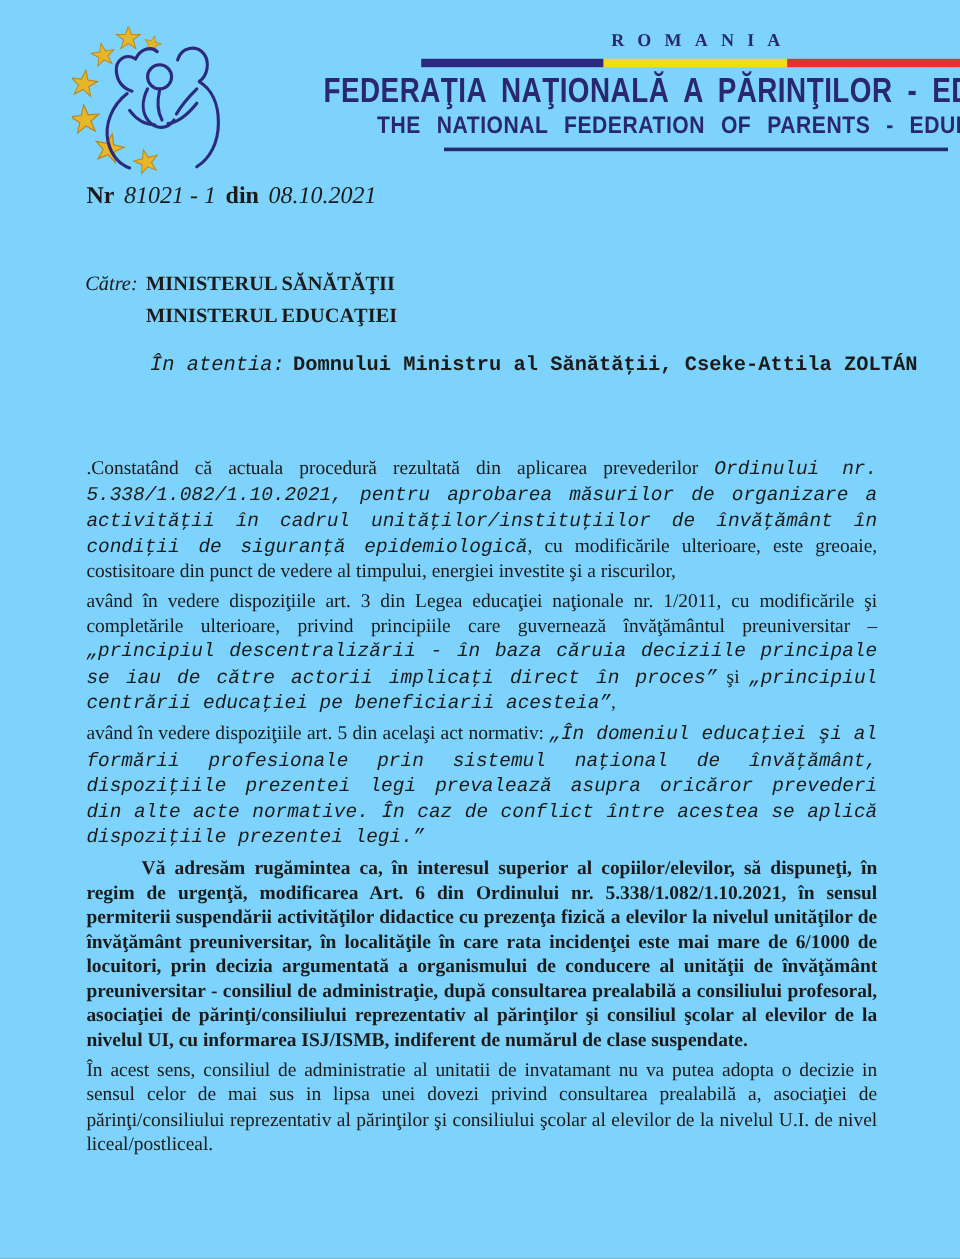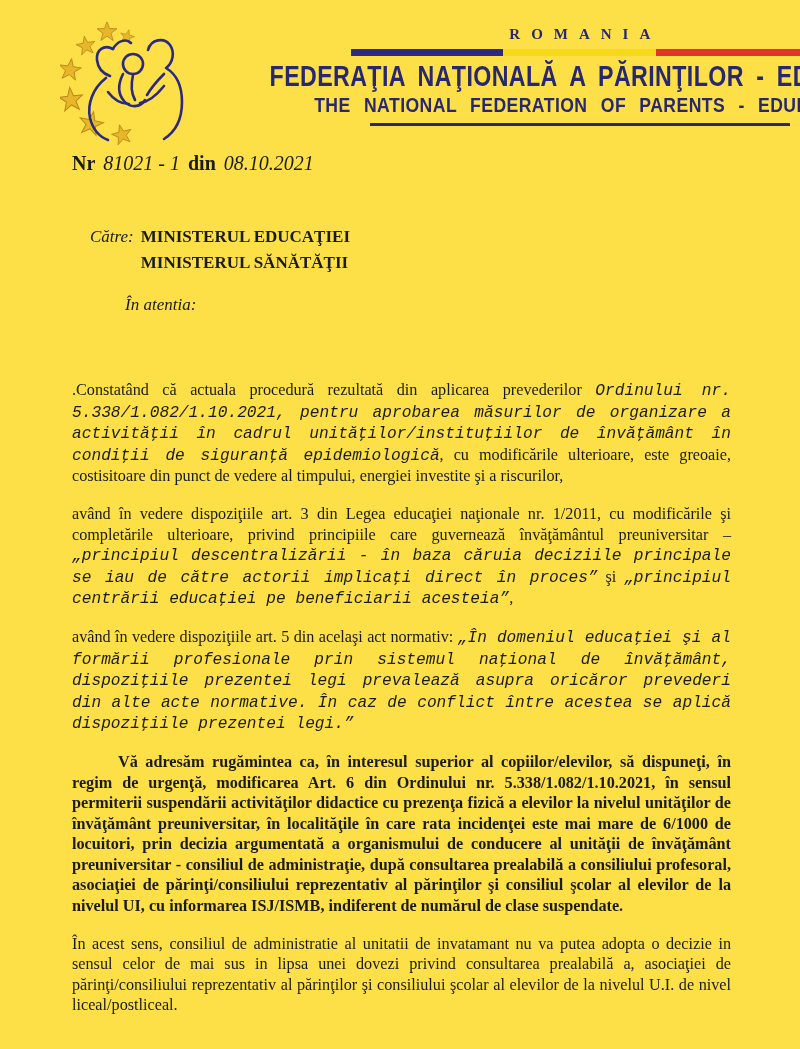--- a/index.html
+++ b/index.html
@@ -1,21 +1,21 @@
 <!DOCTYPE html>
 <html style="--navy: #29286e; --flag-blue: #2b2a7e; --flag-yellow: #f6d917; --flag-red: #e2342c; --ink: #1b1b1b; --gold: #e7b629;"><head>
 <meta charset="utf-8">
 <style>
   :root{
     --navy:#29286e; --flag-blue:#2b2a7e; --flag-yellow:#f6d917; --flag-red:#e2342c;
     --ink:#1b1b1b; --gold:#e7b629;
   }
   html,body{margin:0;padding:0;background:#888;}
   .page{
-    position:relative; width:800px; height:1049px; margin:0 auto; background:#fde047;
+    position:relative; width:800px; height:1049px; margin:0 auto; background:#7dd3fc;
     font-family:"Liberation Serif","DejaVu Serif",serif; color:var(--ink); overflow:hidden;
   }
   
   .letterhead{display:flex; margin:22px 60px 0 60px; height:126px;}
   .logo{width:132px; height:126px; flex:0 0 132px;}
   .head-right{flex:1; padding-top:2px; text-align:center;}
   .country{
     font-weight:bold; font-size:15px; letter-spacing:11px; padding-left:11px;
     color:var(--navy); margin-top:2px;
   }
@@ -39,28 +39,28 @@
   .head-underline{width:420px; height:3px; background:var(--navy); margin:6px auto 0;}
   
   .ref-line{margin:4px 0 0 72px; font-size:20px;}
   .ref-line span{margin-right:8px;}
   .b{font-weight:bold;}
   .i{font-style:italic;}
   
   .addr{display:flex; align-items:flex-start; font-size:17px; line-height:26px;}
   .addr .label{font-style:italic; margin-right:7px; white-space:nowrap;}
   .addr .lines div{font-weight:bold; white-space:nowrap;}
-  .block-to{margin:49px 0 0 90px;}
-  .block-attn{margin:16px 0 0 125px;}
+  .block-to{margin:49px 0 0 71px;}
+  .block-attn{margin:16px 0 0 125px;font-family:Liberation Mono, monospace;}
   
   .salutation{margin:90px 0 0 330px; font-size:17.5px; font-weight:bold;}
   
   .body-text{margin:62px 69px 0 72px; text-align:justify; font-size:16.2px; line-height:20.6px;}
   .para{margin:0;}
-  .para + .para{margin-top:17px;}
+  .para + .para{margin-top:4px;}
   .para.bold{font-weight:bold; text-indent:46px;}
   .run.italic{font-style:italic;font-family:Liberation Mono, monospace;}
   .run.bold{font-weight:bold;}
 </style>
 </head>
 <body>
 
 <div class="page">
 
   <header class="letterhead">
@@ -108,28 +108,29 @@
     </div>
   </header>
 
   <div class="ref-line">
     <span class="b">Nr</span><span class="i">81021 - 1</span><span class="b">din</span><span class="i">08.10.2021</span>
   </div>
 
   <div class="addr block-to">
     <span class="label">Către:</span>
     <div class="lines">
+      <div>MINISTERUL SĂNĂTĂŢII</div>
       <div>MINISTERUL EDUCAŢIEI</div>
-      <div>MINISTERUL SĂNĂTĂŢII</div>
     </div>
   </div>
 
   <div class="addr block-attn">
     <span class="label">În atentia:</span>
     <div class="lines">
+      <div>Domnului Ministru al Sănătăţii, Cseke-Attila ZOLTÁN</div>
     </div>
   </div>
 
 
   <div class="body-text">
     <p class="para"><span class="run normal">.Constatând că actuala procedură rezultată din aplicarea prevederilor </span><span class="run italic">Ordinului nr. 5.338/1.082/1.10.2021, pentru aprobarea măsurilor de organizare a activităţii în cadrul unităţilor/instituţiilor de învăţământ în condiţii de siguranţă epidemiologică</span><span class="run normal">, cu modificările ulterioare, este greoaie, costisitoare din punct de vedere al timpului, energiei investite şi a riscurilor,</span></p>
     <p class="para"><span class="run normal">având în vedere dispoziţiile art. 3 din Legea educaţiei naţionale nr. 1/2011, cu modificările şi completările ulterioare, privind principiile care guvernează învăţământul preuniversitar – </span><span class="run italic">„principiul descentralizării - în baza căruia deciziile principale se iau de către actorii implicaţi direct în proces”</span><span class="run normal"> şi </span><span class="run italic">„principiul centrării educaţiei pe beneficiarii acesteia”</span><span class="run normal">,</span></p>
     <p class="para"><span class="run normal">având în vedere dispoziţiile art. 5  din acelaşi act normativ: </span><span class="run italic">„În domeniul educaţiei şi al formării profesionale prin sistemul naţional de învăţământ, dispoziţiile prezentei legi prevalează asupra oricăror prevederi din alte acte normative. În caz de conflict între  acestea se aplică dispoziţiile prezentei legi.”</span></p>
     <p class="para bold"><span class="run bold">Vă adresăm rugămintea ca, în interesul superior al copiilor/elevilor, să dispuneţi, în regim de urgenţă, modificarea Art. 6 din Ordinului nr. 5.338/1.082/1.10.2021, în sensul permiterii suspendării activităţilor didactice cu prezenţa fizică a elevilor la nivelul unităţilor de învăţământ preuniversitar, în localităţile în care rata incidenţei este mai mare de 6/1000 de locuitori, prin decizia argumentată a organismului de conducere al unităţii de învăţământ preuniversitar - consiliul de administraţie, după consultarea prealabilă a consiliului profesoral, asociaţiei de părinţi/consiliului reprezentativ al părinţilor şi consiliul şcolar al elevilor de la nivelul UI, cu informarea ISJ/ISMB, indiferent de numărul de clase suspendate.</span></p>
     <p class="para"><span class="run normal">În acest sens, consiliul de administratie al unitatii de invatamant nu va putea adopta o decizie in sensul celor de mai sus in lipsa unei dovezi privind consultarea prealabilă a, asociaţiei de părinţi/consiliului reprezentativ al părinţilor şi consiliului şcolar al elevilor de la nivelul U.I. de nivel liceal/postliceal.</span></p>

